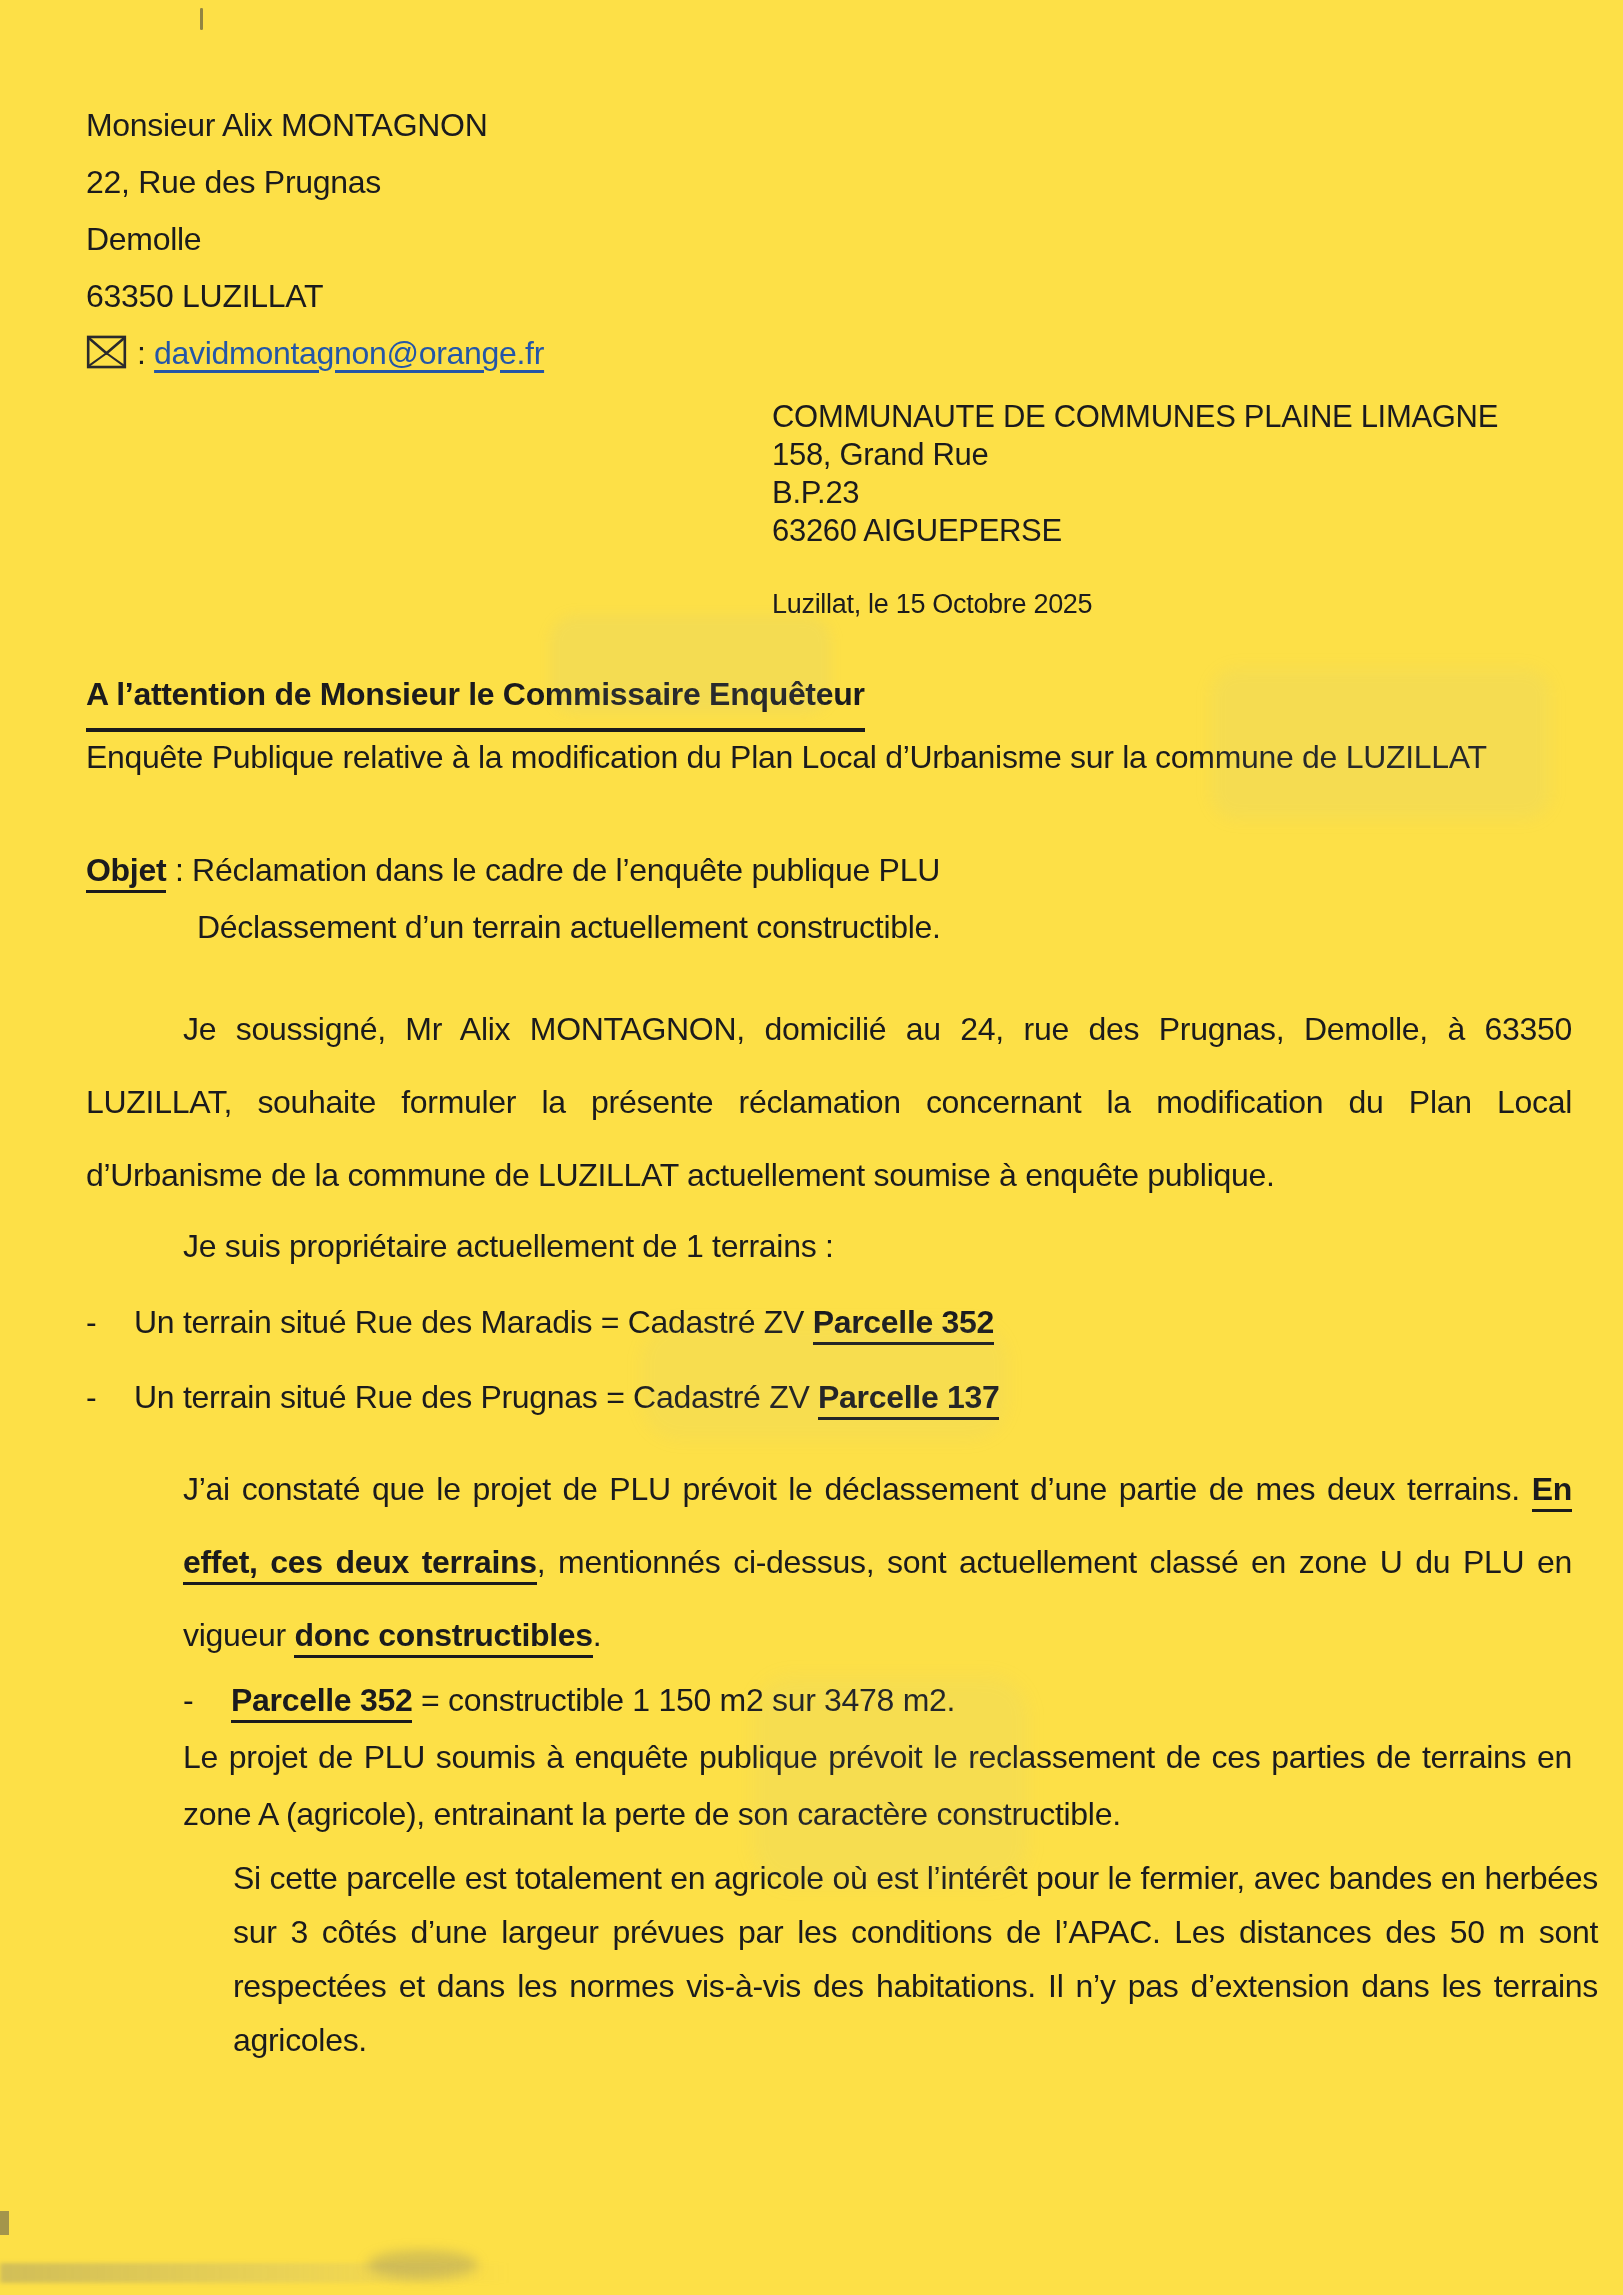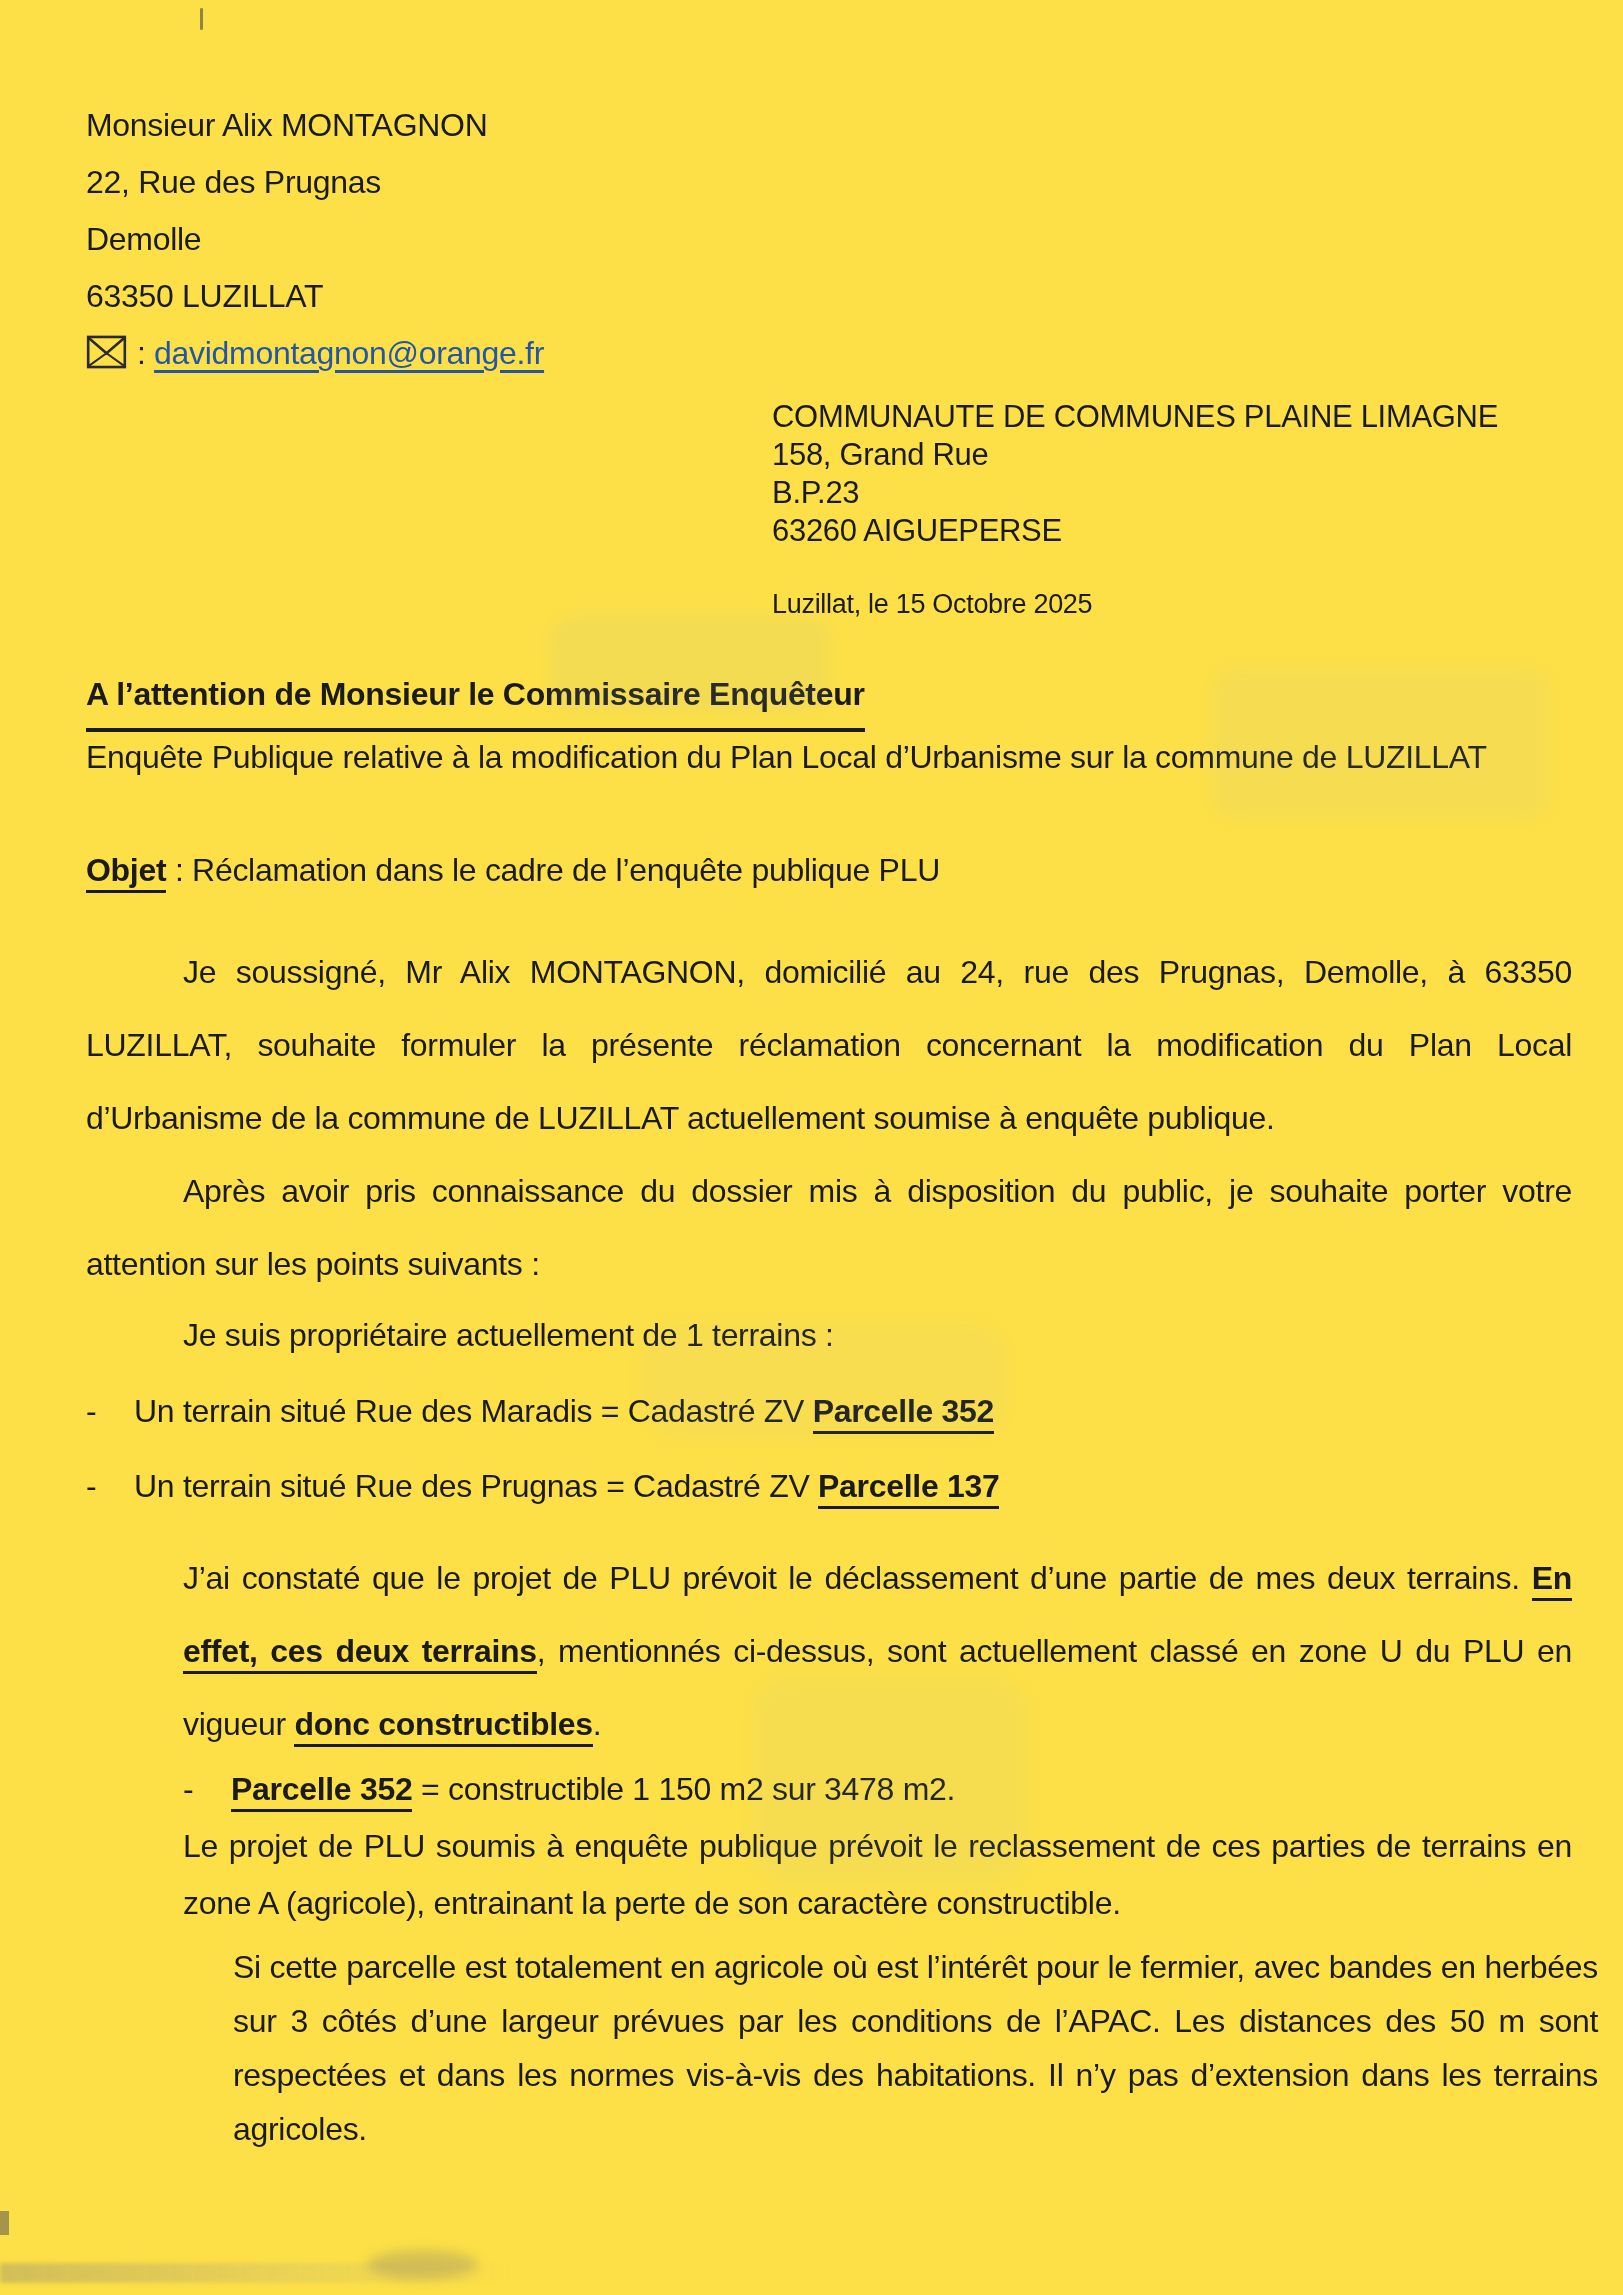--- a/index.html
+++ b/index.html
@@ -104,24 +104,24 @@
 
     <div class="heading">
       <span>A l’attention de Monsieur le Commissaire Enquêteur</span>
     </div>
 
     <div class="subject-line">Enquête Publique relative à la modification du Plan Local d’Urbanisme sur la commune de LUZILLAT</div>
 
     <div class="objet-line">
       <span class="objet-label">Objet</span><span> : Réclamation dans le cadre de l’enquête publique PLU</span>
     </div>
+    <div class="objet-sub">Déclassement d’un terrain actuellement constructible.</div>
 
     <div class="para indent-first p1">Je soussigné, Mr Alix MONTAGNON, domicilié au 24, rue des Prugnas, Demolle, à 63350 LUZILLAT, souhaite formuler la présente réclamation concernant la modification du Plan Local d’Urbanisme de la commune de LUZILLAT actuellement soumise à enquête publique.</div>
 
-    <div class="para indent-first p2">Après avoir pris connaissance du dossier mis à disposition du public, je souhaite porter votre attention sur les points suivants :</div>
 
     <div class="terrains-intro">Je suis propriétaire actuellement de 1 terrains :</div>
 
     <div class="dash-list">
       <div class="dash-item">
         <span class="dash">-</span>
         <span><span>Un terrain situé Rue des Maradis = Cadastré ZV </span><span class="strong-u">Parcelle 352</span></span>
       </div>
       <div class="dash-item">
         <span class="dash">-</span>

